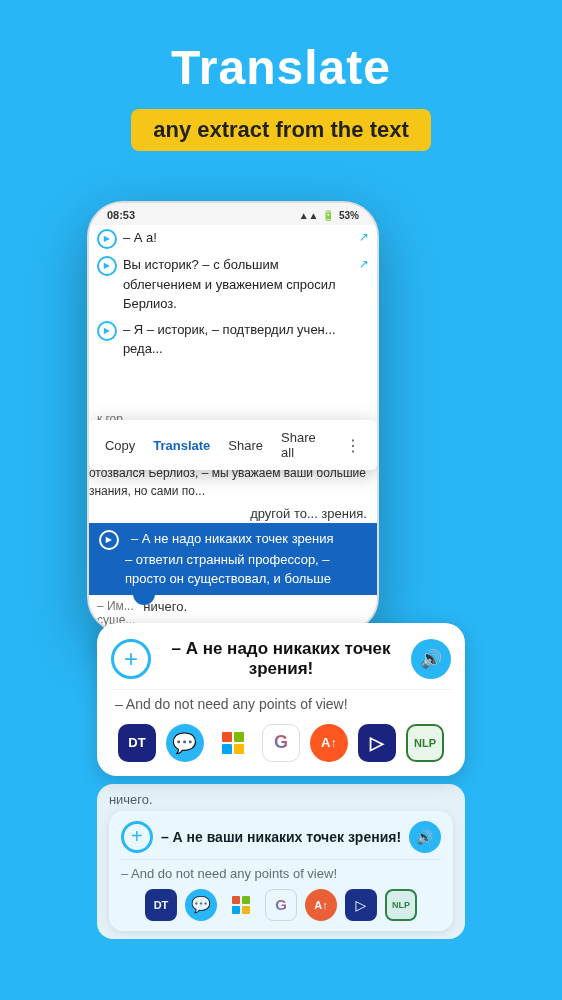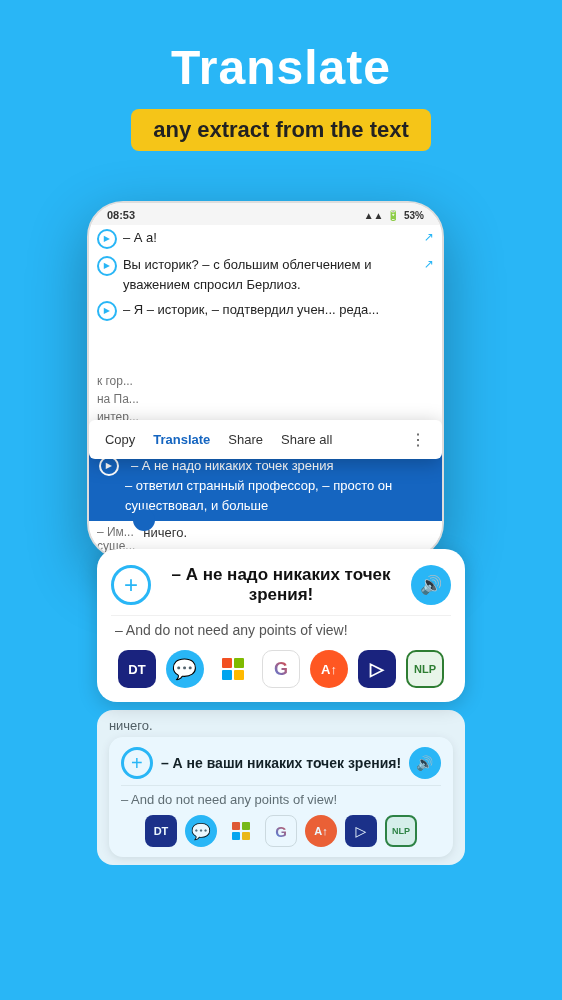--- a/index.html
+++ b/index.html
@@ -36,21 +36,21 @@
     }
 
     
     .phone-area {
       display: flex;
       justify-content: center;
       margin-top: 30px;
       position: relative;
     }
     .phone-mockup {
-      width: 357px;
+      width: 292px;
       background: #fff;
       border-radius: 36px;
       overflow: hidden;
       box-shadow: 0 20px 60px rgba(0,0,0,0.3);
       border: 2px solid #ddd;
       position: relative;
       z-index: 2;
     }
     .phone-status-bar {
       background: #f5f5f5;
@@ -304,20 +304,23 @@
           <span class="context-menu-item">Share</span>
           <span class="context-menu-item">Share all</span>
           <span class="context-menu-dots">⋮</span>
         </div>
 
         <div style="padding: 4px 0 0 0; position:relative;">
           <div style="display:flex; font-size:12.5px; color:#333; line-height:1.5; padding: 44px 0 4px 0; flex-direction: column;">
             <div style="width:50%; padding-left:8px; font-size:12px; color:#333; opacity:0.7;">
               к гор...<br>на Па...<br>интер...
             </div>
+            <div style="flex:1; font-size:12px; color:#333;">
+              отозвался Берлиоз, – мы уважаем ваши большие знания, но сами по...
+            </div>
           </div>
         </div>
 
         <div style="text-align:right; padding: 2px 10px; font-size:13px; color:#333;">
           другой то... зрения.
         </div>
 
         <div class="selected-block">
           <div style="display:flex; align-items:center; gap:6px;">
             <div class="reader-icon" style="border-color:#fff; flex-shrink:0;">

